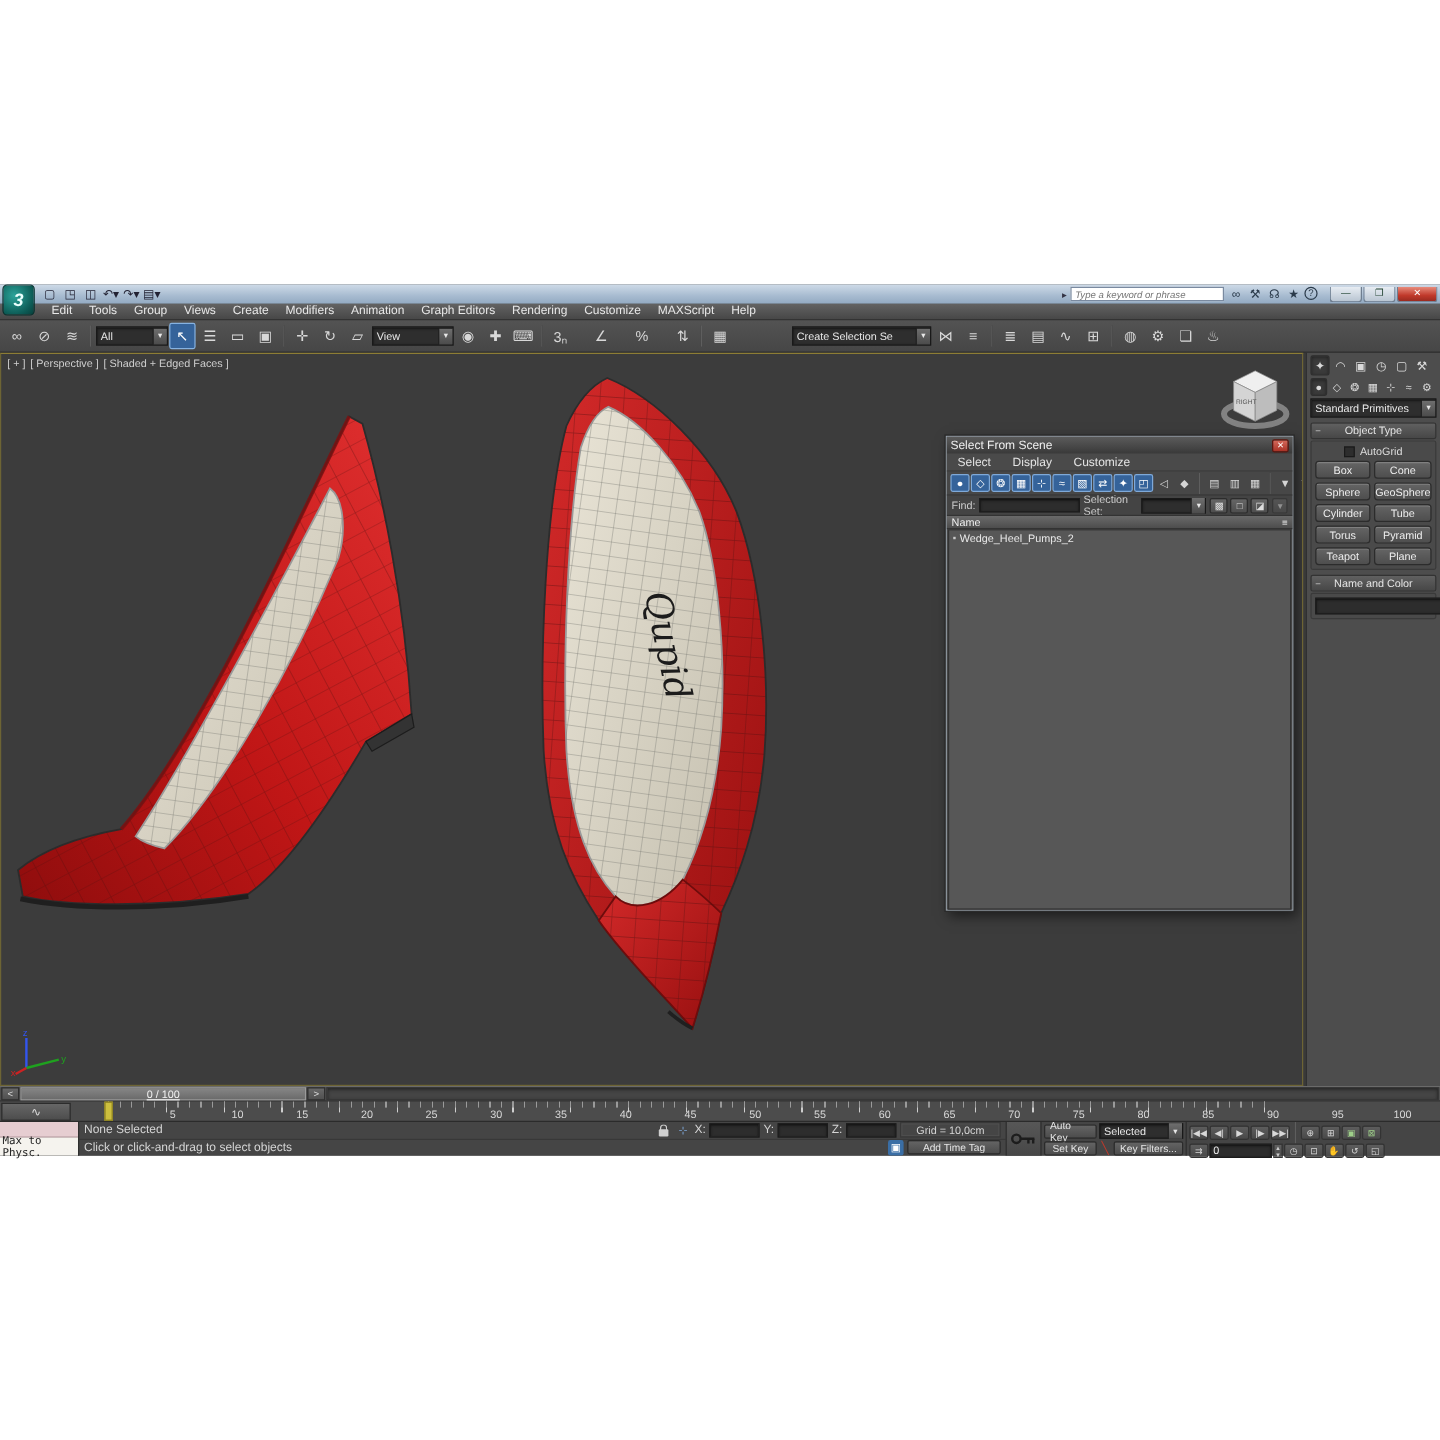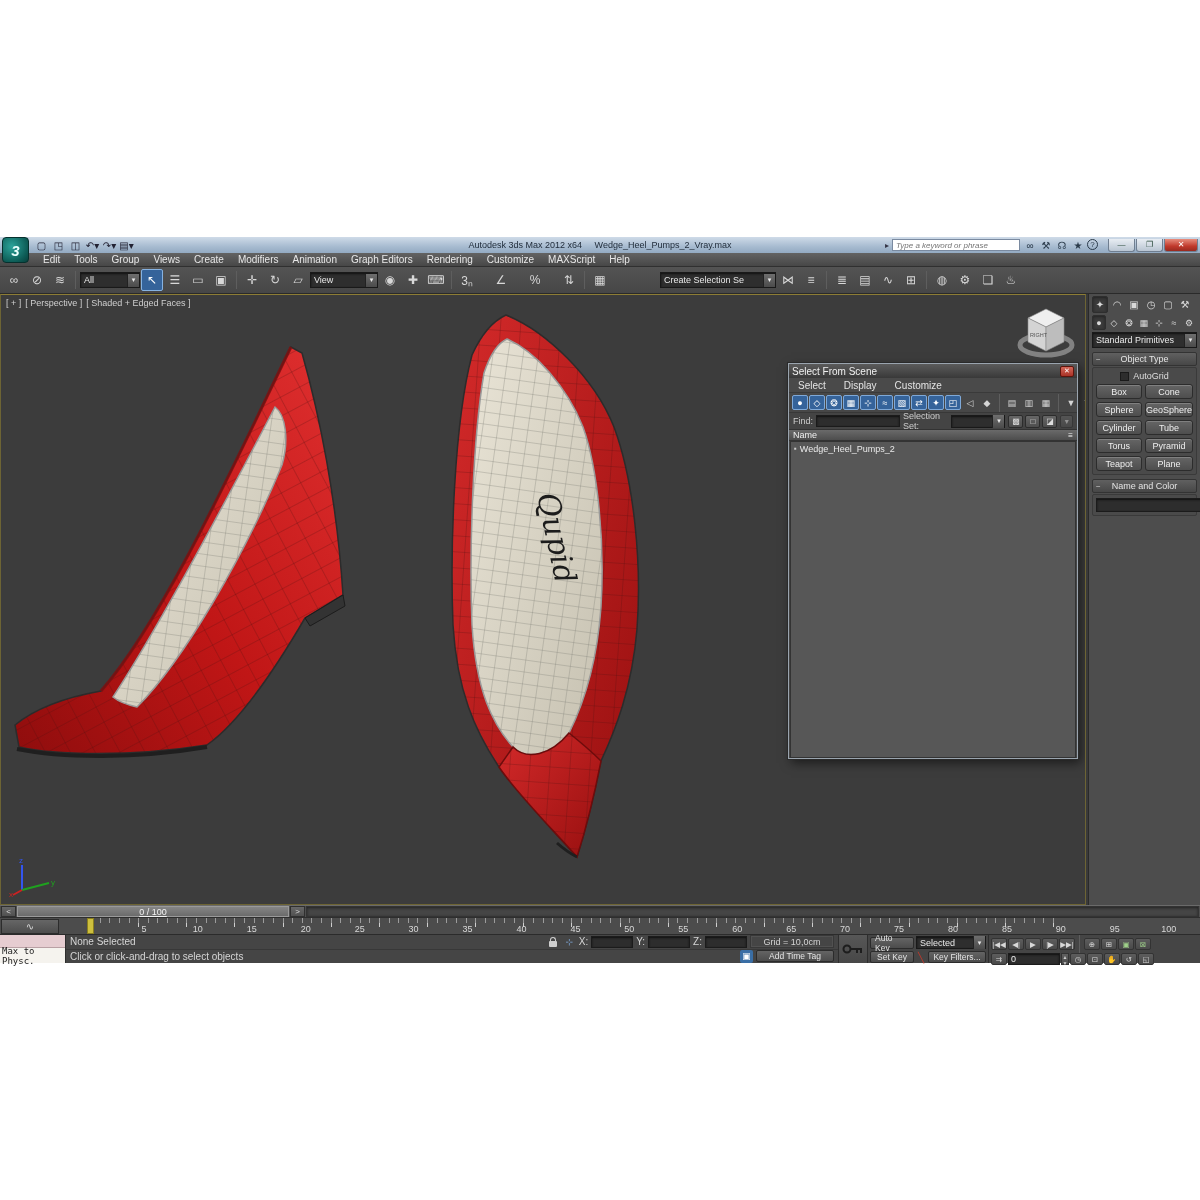--- a/index.html
+++ b/index.html
@@ -82,21 +82,21 @@
   .rollout-b { background:#4a4a4a; border:1px solid #3a3a3a; border-radius:2px; padding:3px; margin-bottom:4px; }
   .autogrid { display:flex; align-items:center; gap:4px; justify-content:center; margin-bottom:3px; font-size:9px; color:#ddd; }
   .chk { width:9px; height:9px; background:#2d2d2d; border:1px solid #1a1a1a; }
   .ot-grid { display:grid; grid-template-columns:1fr 1fr; gap:3px; }
   .ot-btn { height:15px; background:linear-gradient(#656565,#4e4e4e); border:1px solid #2c2c2c; box-shadow:inset 0 1px 0 #808080; border-radius:3px; font-size:9px; color:#eee; display:flex; align-items:center; justify-content:center; }
   .nc-row { display:flex; gap:3px; align-items:center; }
 
   
   .timeslider { height:13px; background:#4f4f4f; border-top:1px solid #6a6a6a; border-bottom:1px solid #2e2e2e; display:flex; align-items:center; padding:0 1px; gap:1px; }
   .ts-btn { width:15px; height:11px; background:linear-gradient(#686868,#505050); border:1px solid #2f2f2f; font-size:8px; color:#ddd; display:flex; align-items:center; justify-content:center; }
-  .ts-handle { width:272px; height:11px; background:linear-gradient(#858585,#6b6b6b); border:1px solid #9a9a9a; font-size:9px; color:#f2f2f2; display:flex; align-items:center; justify-content:center;text-decoration:underline; }
+  .ts-handle { width:238px; height:11px; background:linear-gradient(#858585,#6b6b6b); border:1px solid #9a9a9a; font-size:9px; color:#f2f2f2; display:flex; align-items:center; justify-content:center;text-decoration:underline; }
   .ts-track { flex:1; height:11px; background:#454545; box-shadow:inset 0 1px 3px #222; border:1px solid #333; }
   .trackbar { height:17px; background:#4c4c4c; border-bottom:1px solid #2b2b2b; display:flex; }
   .mce-btn { width:58px; height:15px; margin:1px; background:linear-gradient(#666,#4d4d4d); border:1px solid #2c2c2c; display:flex; align-items:center; justify-content:center; font-size:10px; color:#ddd; }
   .ruler { position:relative; flex:1; background-image:
       repeating-linear-gradient(to right,#9b9b9b 0 1px,transparent 1px 9.63px),
       repeating-linear-gradient(to right,#cfcfcf 0 1px,transparent 1px 48.15px);
     background-size:966px 5px,966px 9px; background-position:30px 0,30px 0; background-repeat:no-repeat; }
   .ruler-labels { position:absolute; left:20px; right:21px; bottom:0px; display:flex; justify-content:space-between; }
   .tl { width:20px; text-align:center; font-size:9px; color:#d8d8d8; }
   .frame-marker { position:absolute; left:27px; top:0; width:7px; height:16px; background:#cdbf3e; border:1px solid #8a7f1e; z-index:2; }
@@ -137,24 +137,20 @@
     <div class="app-logo">3</div>
     <div class="qat">
 
     <span class="qat-btn">▢</span>
         <span class="qat-btn">◳</span>
         <span class="qat-btn">◫</span>
         <span class="qat-btn">↶▾</span>
         <span class="qat-btn">↷▾</span>
         <span class="qat-btn">▤▾</span>
       </div>
-    <div class="title-center">
-      <span>Autodesk 3ds Max 2012 x64</span>
-      <span class="file">Wedge_Heel_Pumps_2_Vray.max</span>
-    </div>
     <div class="ic-zone">
       <span class="ic-toggle">▸</span>
       <input class="searchbox" placeholder="Type a keyword or phrase" style="">
       <span style="display:flex;gap:2px;">
 
       <span class="ic-icn">∞</span>
           <span class="ic-icn">⚒</span>
           <span class="ic-icn">☊</span>
           <span class="ic-icn">★</span>
           <span class="ic-icn circle-q">?</span>

